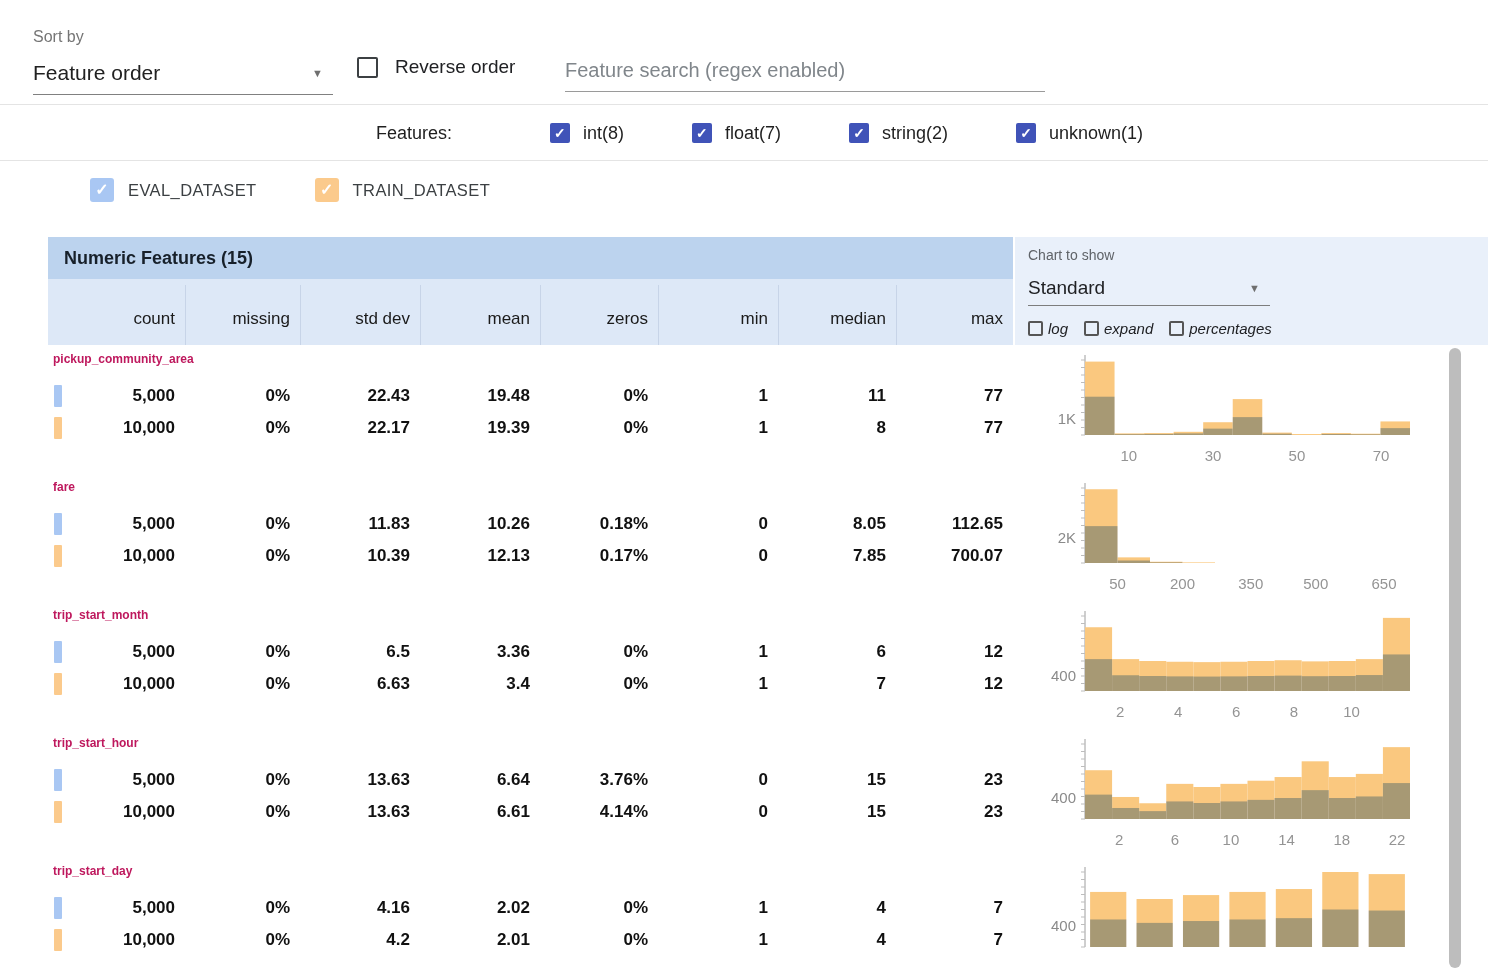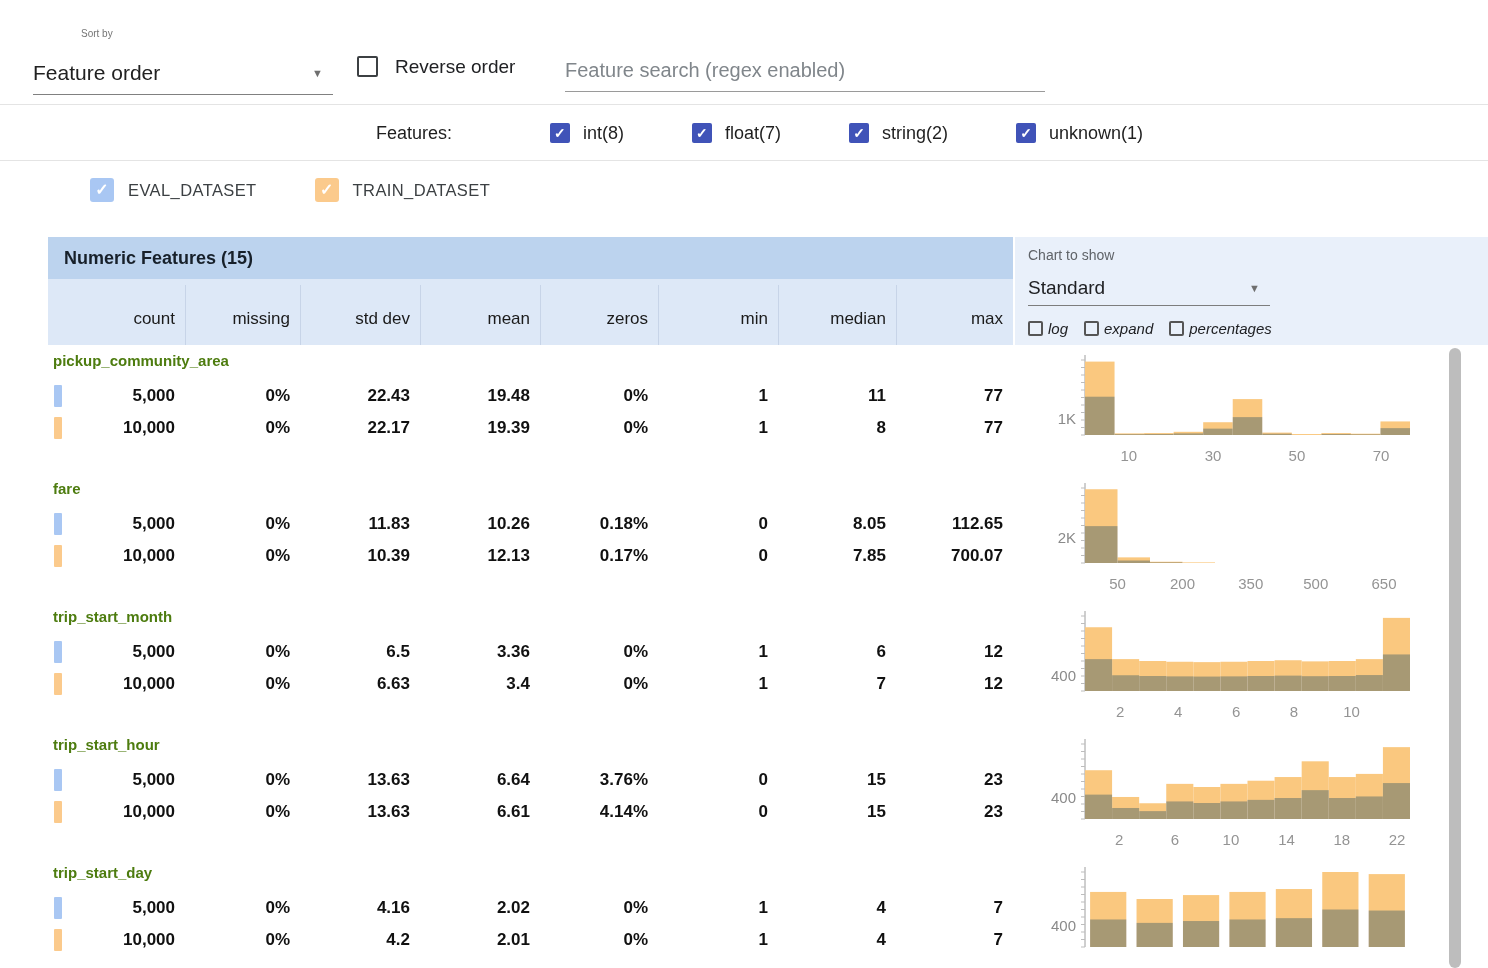--- a/index.html
+++ b/index.html
@@ -1,25 +1,25 @@
 <!DOCTYPE html>
 <html style="--checkbox-accent: #4053b8; --eval-color: #a9c7f3; --train-color: #fbca8c; --eval-bar: #abc3e8; --train-bar: #fac87f; --table-title-bg: #bcd3ee; --table-header-bg: #dde8f7; --chart-panel-bg: #e9f0fa;"><head>
 <meta charset="utf-8">
 <style>
   * { margin:0; padding:0; box-sizing:border-box; }
   html,body { width:1488px; height:968px; overflow:hidden; background:#fff;
     font-family:"Liberation Sans", sans-serif; color:#202124; position:relative; }
 
   
   .toolbar { position:absolute; left:0; top:0; width:1488px; height:105px; border-bottom:1px solid #e4e4e4; background:#fff; }
-  .sortby-label { position:absolute; left:33px; top:28px; font-size:10px; color:#757575;margin-left:48px; }
+  .sortby-label { position:absolute; left:33px; top:28px; font-size:16px; color:#757575; }
   .sortby-select { position:absolute; left:33px; top:52px; width:300px; height:43px; border-bottom:1px solid #808080;
     font-size:21px; color:#212121; display:flex; align-items:center; cursor:pointer; }
   .dd-arrow { position:absolute; right:10px; font-size:11px; color:#6f6f6f; }
-  .reverse-wrap { position:absolute; left:357px; top:56px; display:flex; align-items:flex-start; gap:17px; }
+  .reverse-wrap { position:absolute; left:357px; top:56px; display:flex; align-items:flex-end; gap:17px; }
   .cb-outline { width:21px; height:21px; border:2px solid #3c4043; border-radius:2px; background:#fff; }
   .reverse-label { font-size:19px; color:#202124; }
   .search-input { position:absolute; left:565px; top:50px; width:480px; height:42px; border:none; outline:none;
     border-bottom:1px solid #9a9a9a; font-size:20px; color:#3c4043; background:transparent; font-family:inherit; }
   .search-input::placeholder { color:#80868b; }
 
   
   .features-row { position:absolute; left:0; top:106px; width:1488px; height:55px; border-bottom:1px solid #e4e4e4;
     display:flex; align-items:center; padding-left:31px; gap:68px; background:#fff;justify-content:center; }
   .features-label { font-size:18px; color:#1f1f1f; margin-right:30px; }
@@ -52,21 +52,21 @@
   .cts-select { position:absolute; left:13px; top:33px; width:242px; height:36px; border-bottom:1px solid #7d7d7d;
     font-size:19px; color:#202124; display:flex; align-items:center; cursor:pointer; }
   .chart-opts { position:absolute; left:13px; top:83px; display:flex; align-items:center; gap:16px; }
   .chart-opt { display:flex; align-items:center; gap:5px;font-style:italic; }
   .cb-small { width:15px; height:15px; border:2px solid #555; border-radius:2px; background:transparent; cursor:pointer; }
   .opt-label { font-size:15px; color:#202124; }
 
   
   .feature-area { position:absolute; left:48px; top:352px; width:965px; height:616px; }
   .feature-block { position:absolute; left:0; width:965px; height:92px; }
-  .feature-name { height:28px; padding-left:5px; font-size:15px; font-weight:700; color:#4d7c0f; }
+  .feature-name { height:28px; padding-left:5px; font-size:12px; font-weight:700; color:#be185d; }
   .stat-row { position:relative; height:32px; align-items:center; }
   .stat-cell { text-align:right; padding-right:10px; font-size:17px; font-weight:700; color:#111; }
   .swatch { position:absolute; left:6px; top:5px; width:8px; height:22px; border-radius:1px; }
 
   
   .charts-area { position:absolute; left:1030px; top:352px; width:400px; height:616px; }
   .chart-wrap { position:absolute; left:0; width:385px; height:122px; }
   .chart-wrap svg text { font-family:"Liberation Sans", sans-serif; }
 
   

